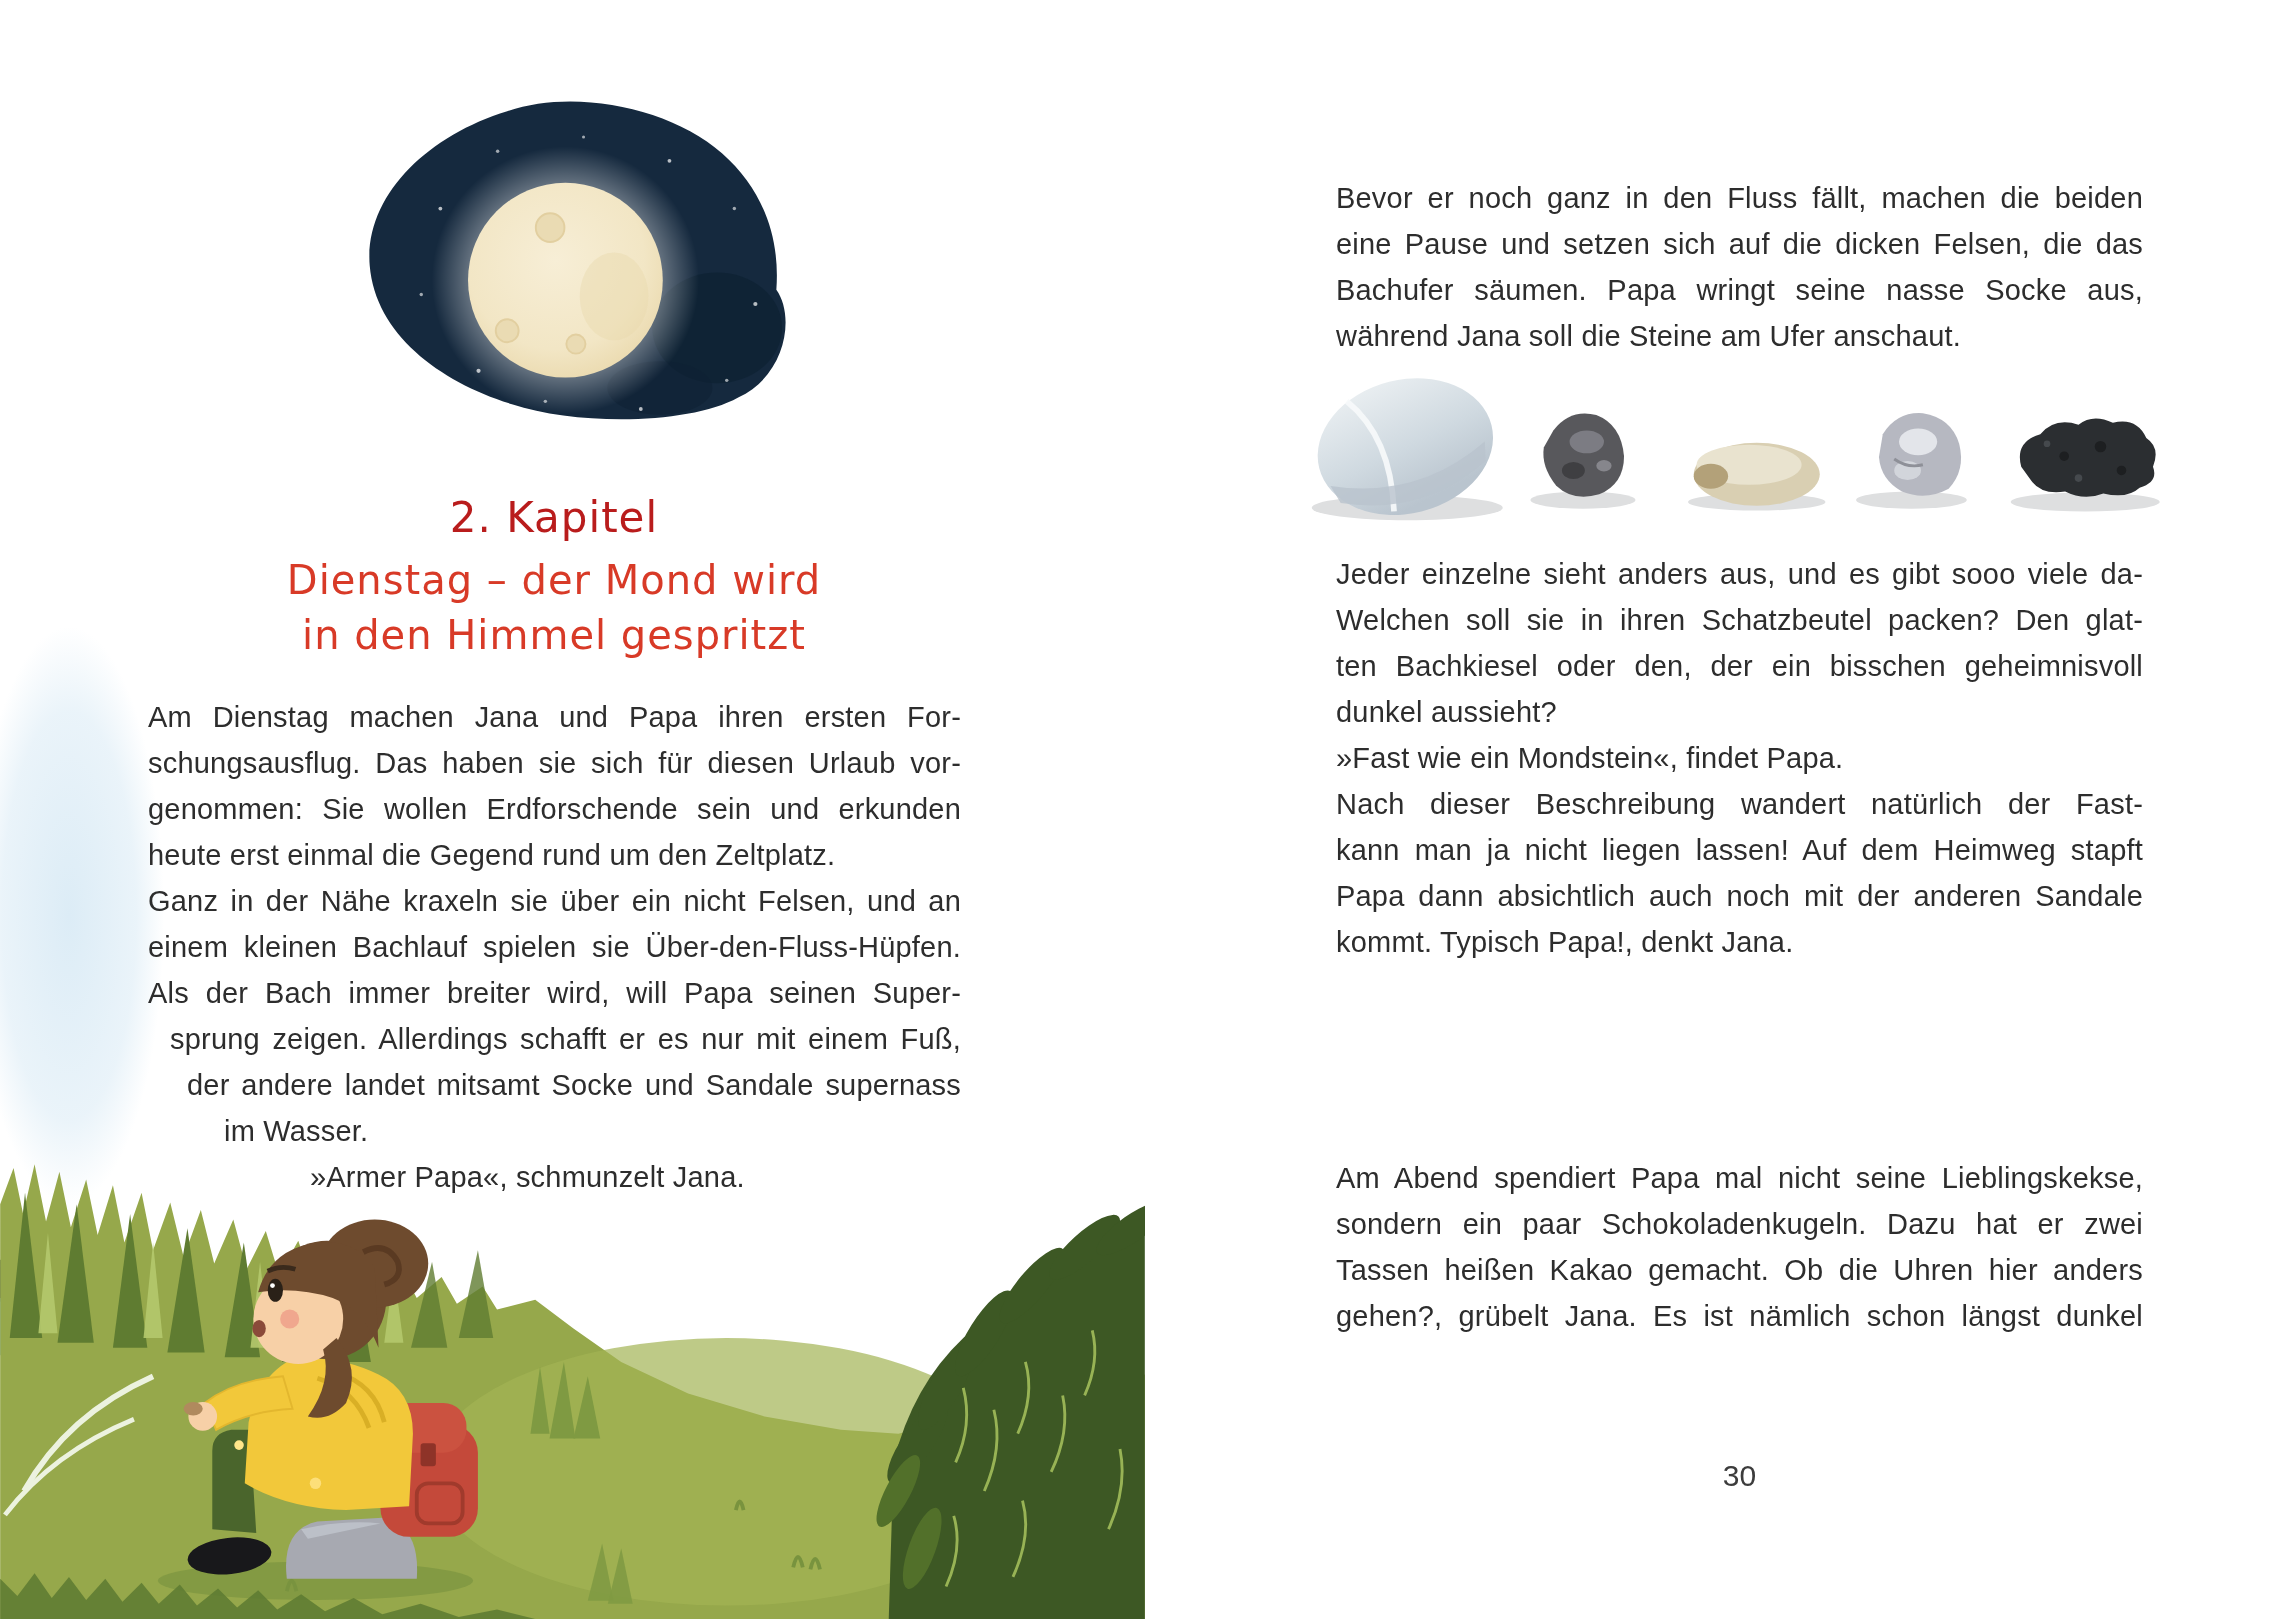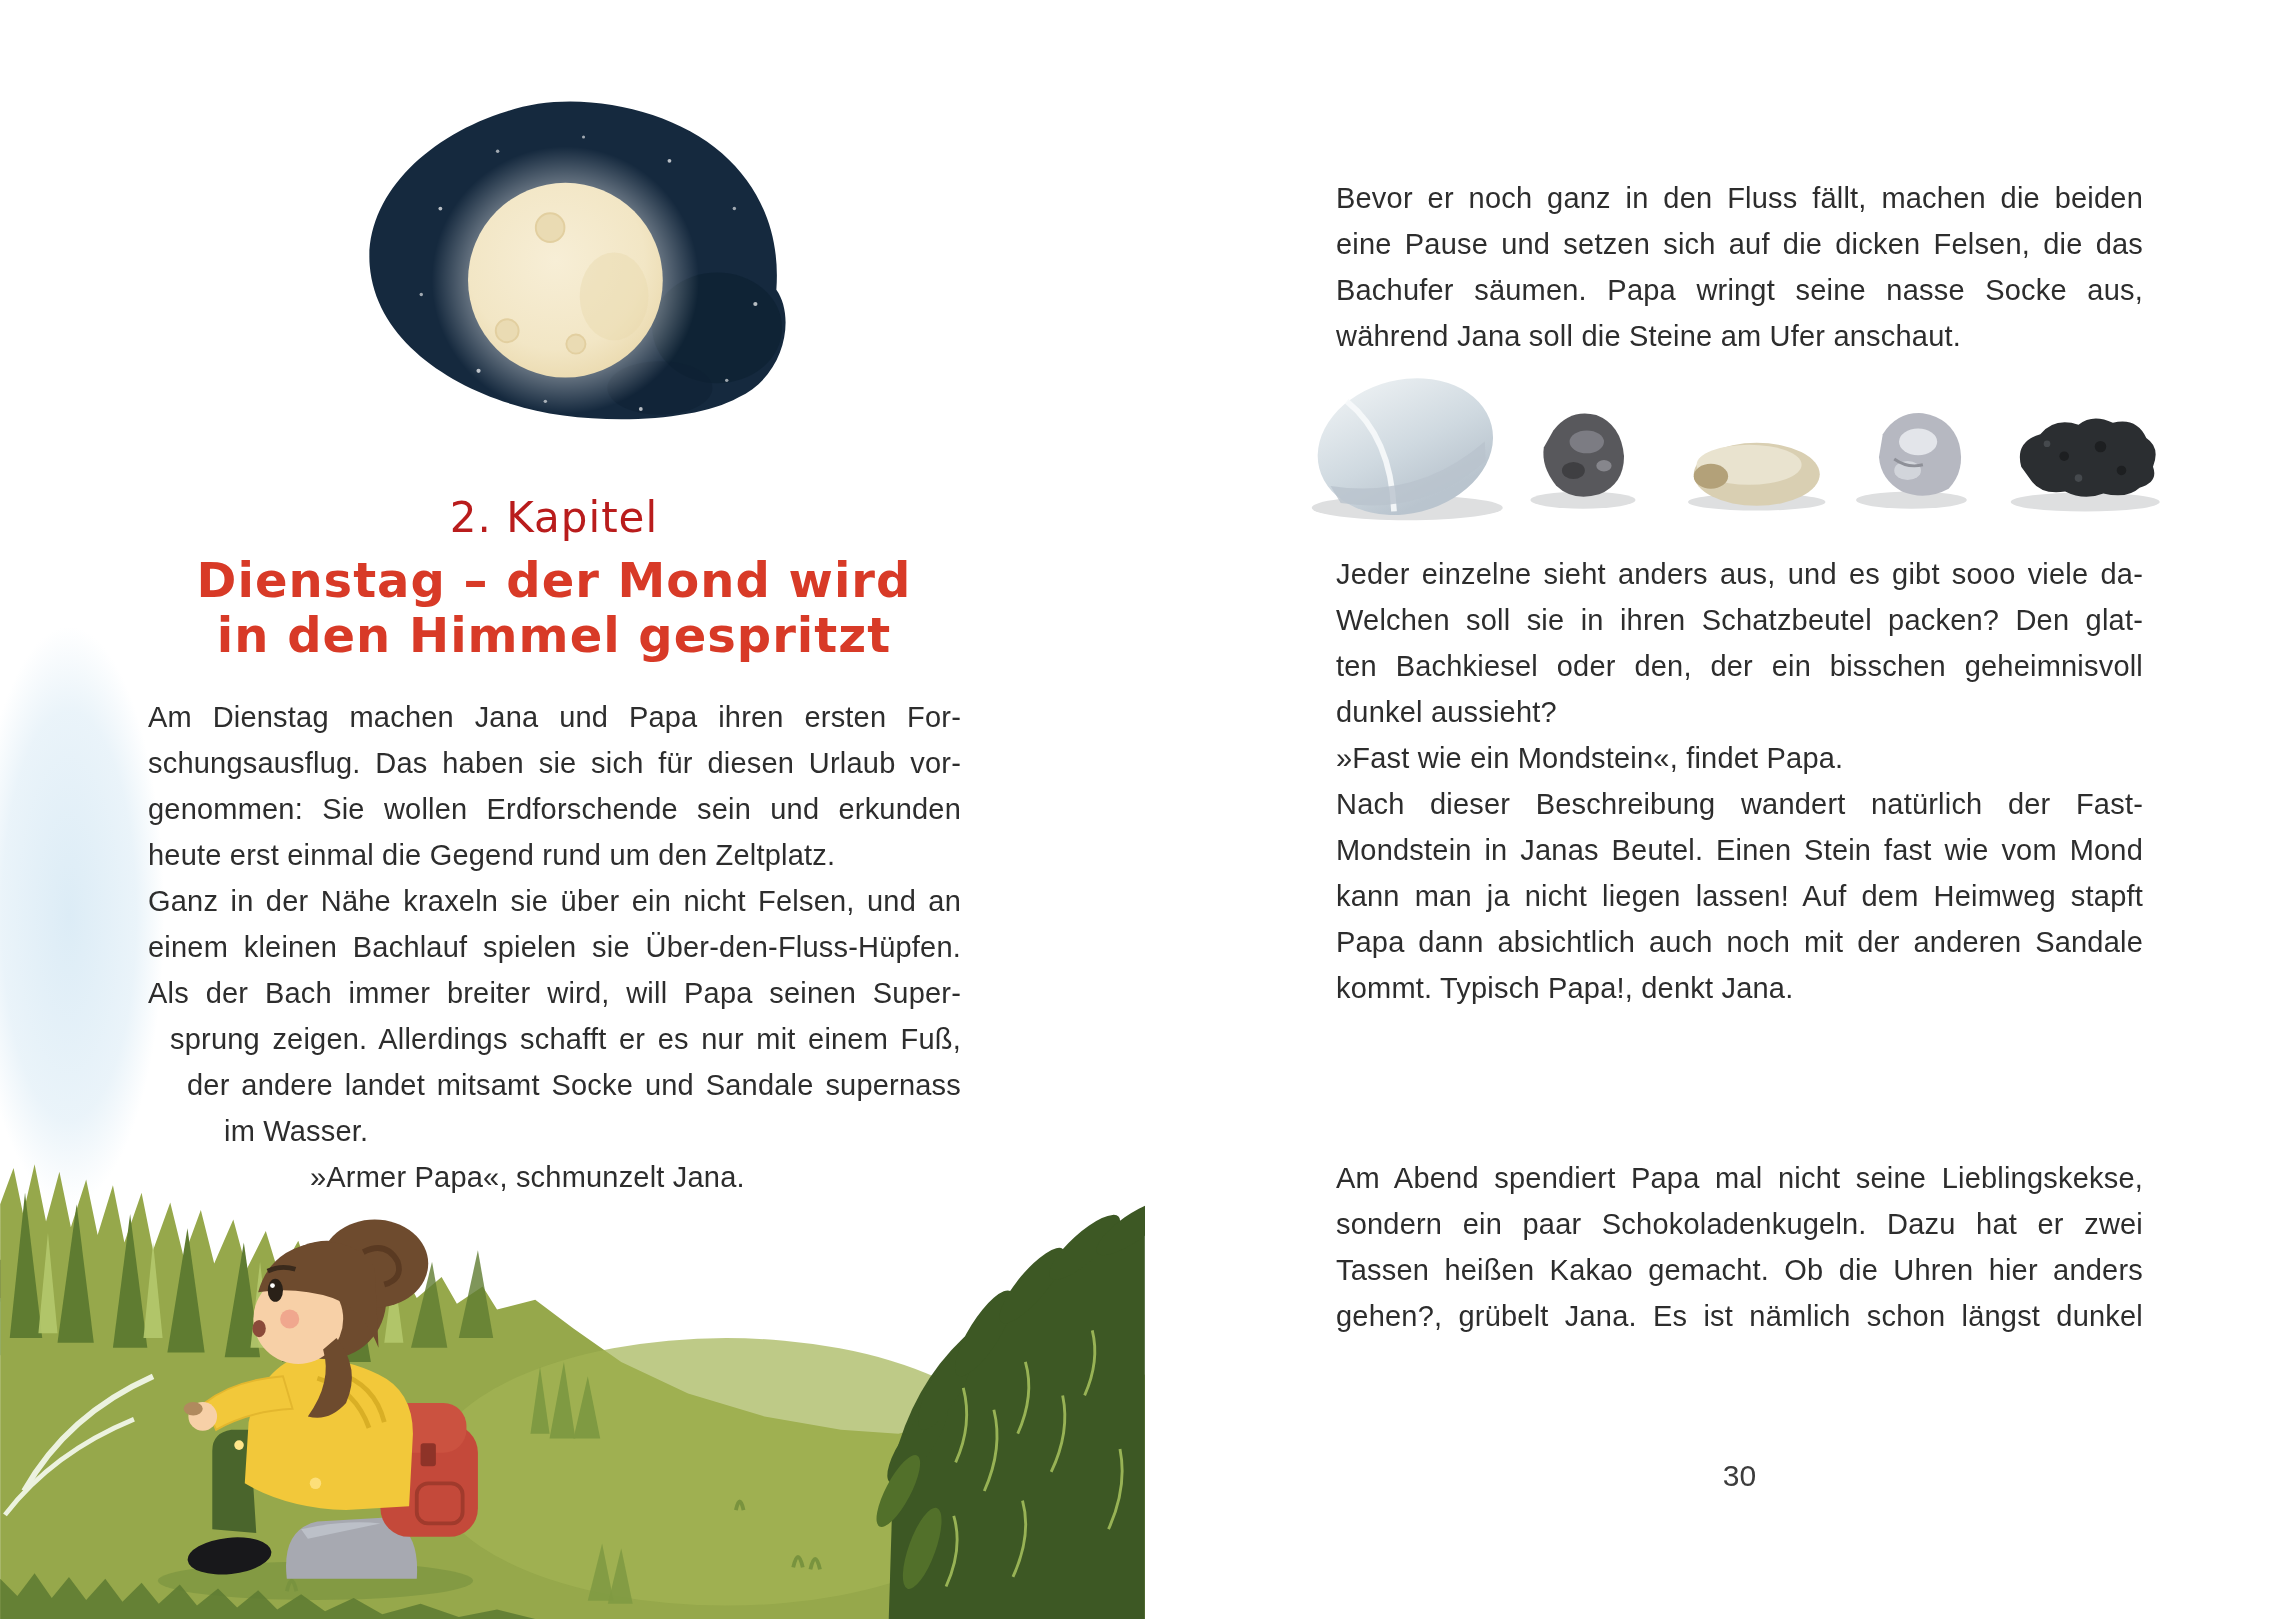--- a/index.html
+++ b/index.html
@@ -7,21 +7,21 @@
         font-family:"Liberation Sans", sans-serif;color:var(--body_text,#2d2d2d);}
   .page{position:absolute;top:0;height:1544px;}
   .page-left{left:0;width:1147px;}
   .page-right{left:1147px;width:1147px;}
 
   .moon-art{position:absolute;left:354px;top:94px;width:440px;height:336px;z-index:1;}
 
   .chapter-head{position:absolute;left:143px;top:493px;width:822px;text-align:center;z-index:2;
                 font-family:"DejaVu Sans", sans-serif;}
   .chapter-label{font-size:42px;line-height:50px;color:#b91c1c;font-weight:500;letter-spacing:1px;}
-  .chapter-title{margin-top:9.6px;font-size:48px;line-height:55px;font-weight:700;
+  .chapter-title{margin-top:9.6px;font-size:40px;line-height:55px;font-weight:400;
                  color:var(--title_red,#d83a27);letter-spacing:1px;}
 
   .textblock{position:absolute;z-index:2;font-size:29px;line-height:46px;letter-spacing:0.2px;}
   .line{height:46px;white-space:nowrap;overflow:visible;}
   .line.just{white-space:normal;text-align:justify;overflow:hidden;}
   .line.just::after{content:"";display:inline-block;width:100%;}
 
   .left-body{left:148px;top:694px;width:813px;}
   .rp1{left:189px;top:175px;width:807px;}
   .rp2{left:189px;top:551px;width:807px;}
@@ -294,21 +294,20 @@
       </g>
     </svg>
 
     <div class="textblock rp2">
         <div class="line just">Jeder einzelne sieht anders aus, und es gibt sooo viele da-</div>
         <div class="line just">Welchen soll sie in ihren Schatzbeutel packen? Den glat-</div>
         <div class="line just">ten Bachkiesel oder den, der ein bisschen geheimnisvoll</div>
         <div class="line">dunkel aussieht?</div>
         <div class="line">»Fast wie ein Mondstein«, findet Papa.</div>
         <div class="line just">Nach dieser Beschreibung wandert natürlich der Fast-</div>
-        <div class="line just">Mondstein in Janas Beutel. Einen Stein fast wie vom Mond</div>
         <div class="line just">kann man ja nicht liegen lassen! Auf dem Heimweg stapft</div>
         <div class="line just">Papa dann absichtlich auch noch mit der anderen Sandale</div>
         <div class="line">kommt. Typisch Papa!, denkt Jana.</div>
       </div>
     <div class="textblock rp3">
         <div class="line just">Am Abend spendiert Papa mal nicht seine Lieblingskekse,</div>
         <div class="line just">sondern ein paar Schokoladenkugeln. Dazu hat er zwei</div>
         <div class="line just">Tassen heißen Kakao gemacht. Ob die Uhren hier anders</div>
         <div class="line just">gehen?, grübelt Jana. Es ist nämlich schon längst dunkel</div>
       </div>

